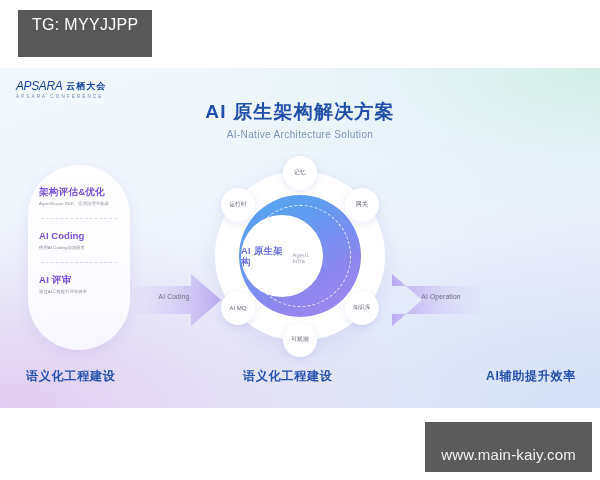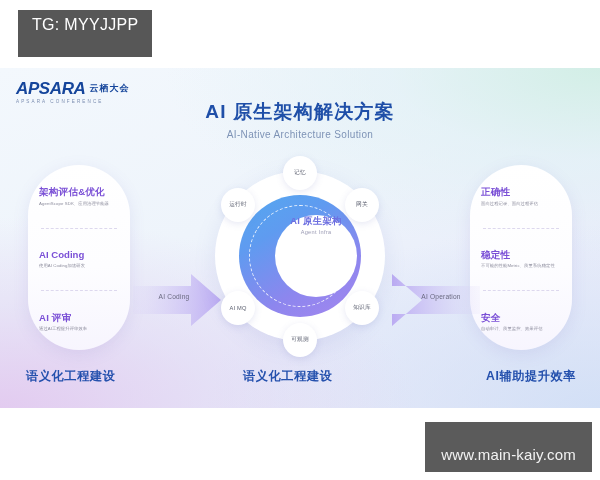--- a/index.html
+++ b/index.html
@@ -64,22 +64,22 @@
     left: 16px;
     top: 12px;
     line-height: 1;
   }
   .logo-row {
     display: flex;
     align-items: center;
     gap: 4px;
   }
   .logo-apsara {
-    font-size: 17px;
-    font-weight: bold;
+    font-size: 12px;
+    font-weight: normal;
     font-style: italic;
     color: #15459b;
     letter-spacing: -0.4px;
   }
   .logo-cn {
     font-size: 9px;
     font-weight: bold;
     color: #15459b;
     letter-spacing: 1px;
   }
@@ -118,21 +118,21 @@
     top: 97px;
     width: 102px;
     height: 185px;
     border-radius: 52px;
     background: linear-gradient(178deg, #ffffff 0%, #fdfdff 55%, #f7f5fe 100%);
     box-shadow: 0 4px 16px rgba(120,110,190,0.13);
     box-sizing: border-box;
     padding: 16px 11px 12px 11px;
     display: flex;
     flex-direction: column;
-    justify-content: space-between;
+    justify-content: flex-start;
     gap: 4px;
   }
   .side-card.left { left: 28px; }
   .side-card.right { left: 470px; }
 
   .card-block { padding: 5px 0 5px 0; }
   .card-h {
     font-size: 9.6px;
     font-weight: bold;
     color: #7a4fd6;
@@ -207,30 +207,30 @@
     left: 44px;
     top: 47px;
     width: 102px;
     height: 102px;
     border-radius: 50%;
     border: 1px dashed rgba(255,255,255,0.85);
     box-sizing: border-box;
   }
   .hub-core {
     position: absolute;
-    left: 70px;
+    left: 36px;
     top: 57px;
     width: 82px;
     height: 82px;
     border-radius: 50%;
     background: #ffffff;
     display: flex;
-    flex-direction: column;
+    flex-direction: row;
     align-items: center;
-    justify-content: flex-start;
+    justify-content: flex-end;
   }
   .hub-core-t {
     font-size: 9.4px;
     font-weight: bold;
     color: #6d6fe0;
     letter-spacing: 0.3px;
     line-height: 1.2;
   }
   .hub-core-s {
     margin-top: 3px;
@@ -304,36 +304,20 @@
       <div class="card-h en">AI Coding</div>
       <div class="card-p">使用AI Coding加速研发</div>
     </div>
     <div class="card-div"></div>
     <div class="card-block">
       <div class="card-h">AI 评审</div>
       <div class="card-p">通过AI工程提升评审效率</div>
     </div>
   </div>
 
-  <div class="side-card right">
-    <div class="card-block">
-      <div class="card-h">正确性</div>
-      <div class="card-p">面向过程记录、面向过程评估</div>
-    </div>
-    <div class="card-div"></div>
-    <div class="card-block">
-      <div class="card-h">稳定性</div>
-      <div class="card-p">不可能的性能Metric、质量系统稳定性</div>
-    </div>
-    <div class="card-div"></div>
-    <div class="card-block">
-      <div class="card-h">安全</div>
-      <div class="card-p">自动审计、质量监控、效果评估</div>
-    </div>
-  </div>
 
   <div class="arrow left">
     <svg viewBox="0 0 88 54">
       <defs>
         <linearGradient id="agL" x1="0" y1="0" x2="1" y2="0">
           <stop offset="0%" stop-color="#d9d2f6" stop-opacity="0.15"></stop>
           <stop offset="100%" stop-color="#b9a8f2" stop-opacity="0.95"></stop>
         </linearGradient>
       </defs>
       <path d="M0,13 L58,13 L58,1 L88,27 L58,53 L58,41 L0,41 Z" fill="url(#agL)"></path>

